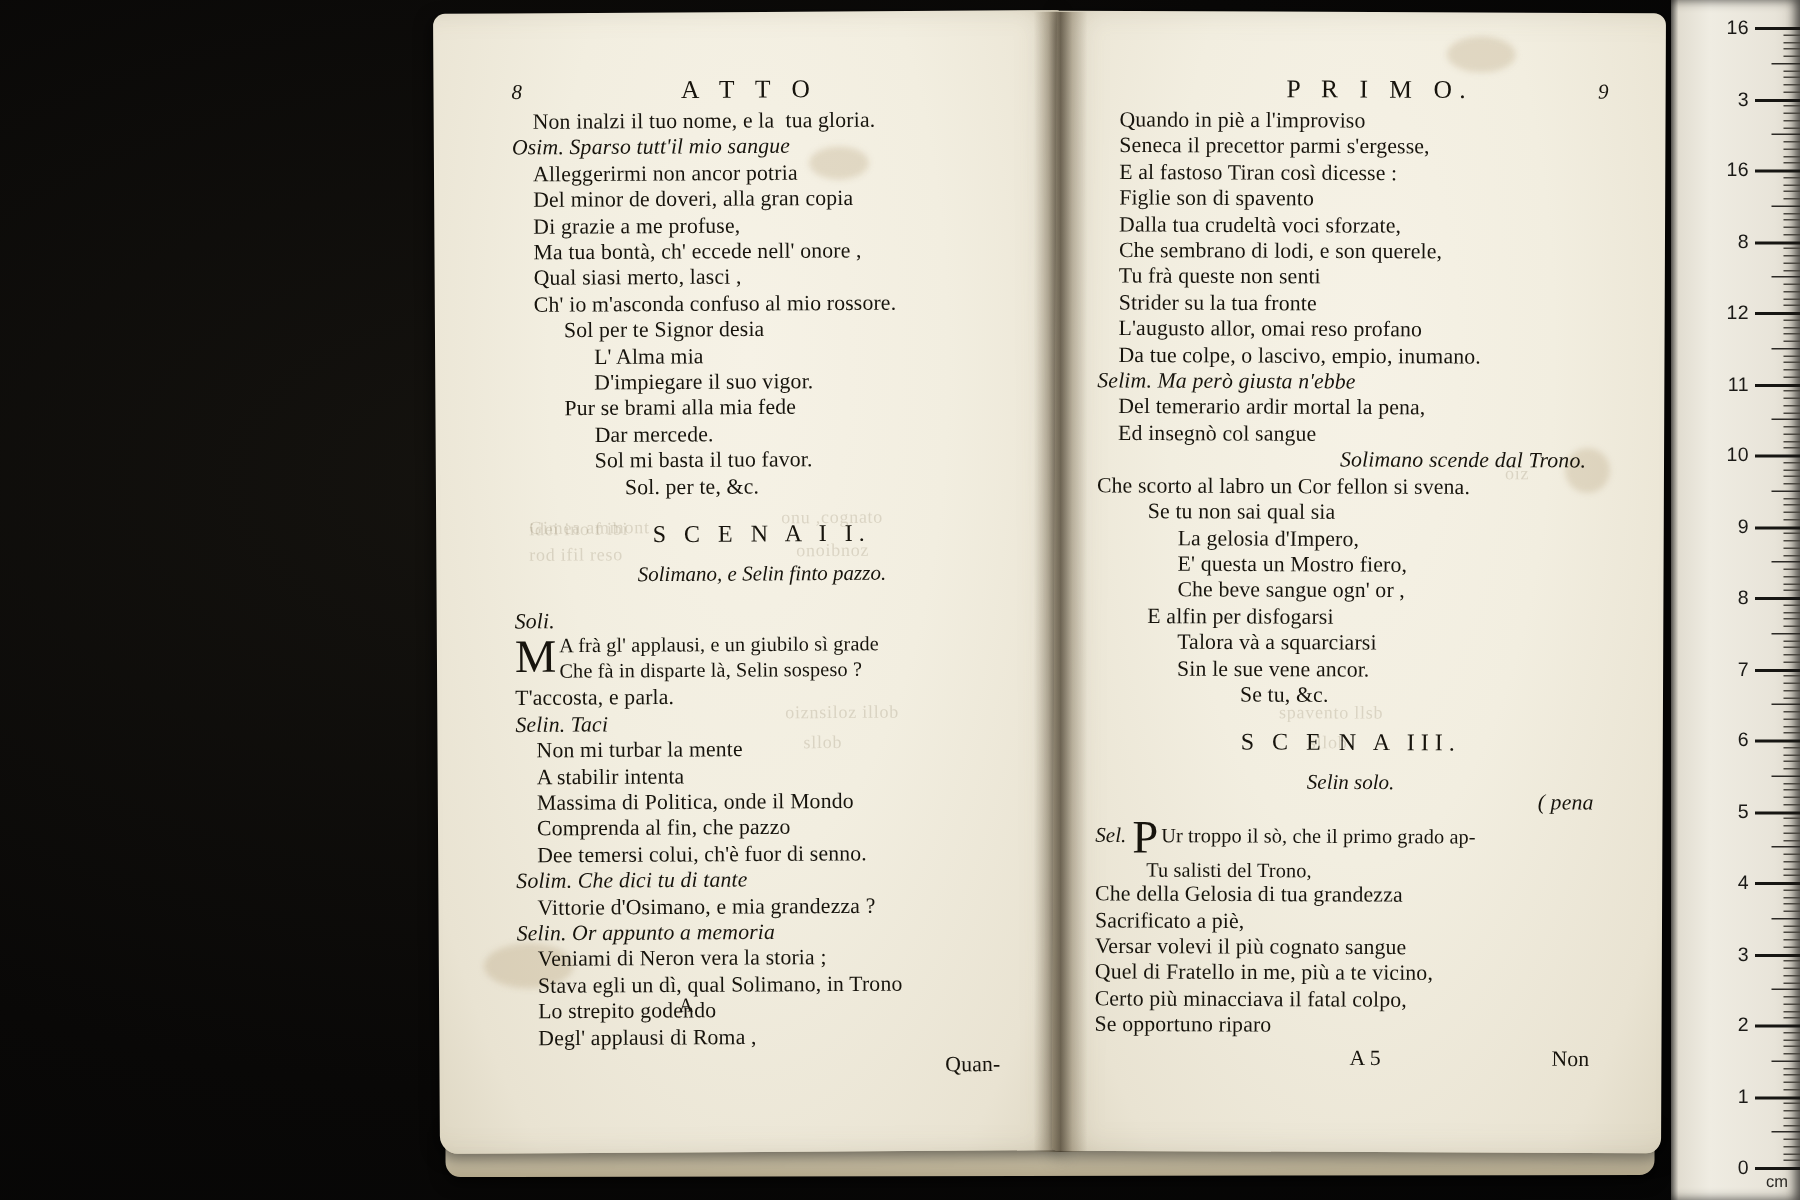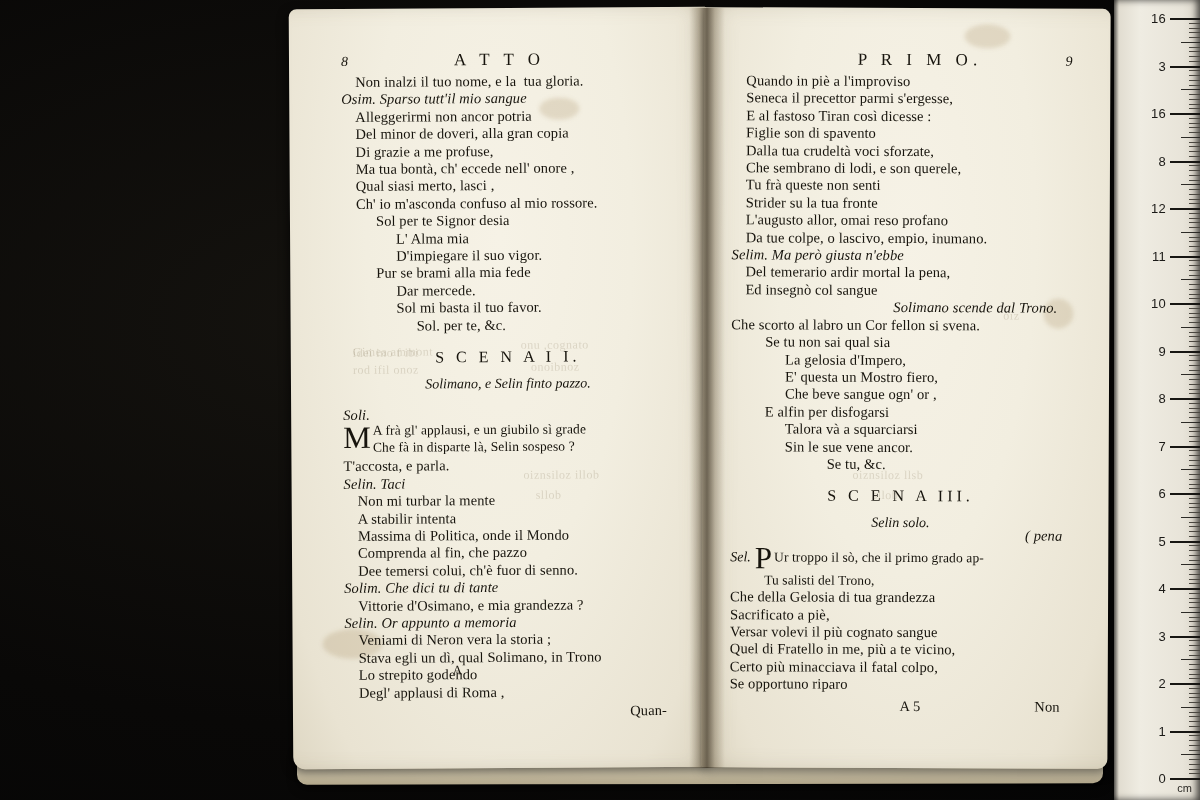--- a/index.html
+++ b/index.html
@@ -212,21 +212,21 @@
   <div class="backdrop"></div>
 
   <div class="book">
     <div class="bottom-edge"></div>
 
     <div class="page left">
       <div class="foxing" style="left:30px;top:620px;width:60px;height:30px;"></div>
       <div class="foxing" style="left:250px;top:90px;width:40px;height:22px;"></div>
       <div class="showthrough" style="left:62px;top:337px;">idei ino f ibi</div>
       <div class="showthrough" style="left:62px;top:336px;">Gimea ammont</div>
-      <div class="showthrough" style="left:62px;top:354px;">rod ifil onoz</div>
+      <div class="showthrough" style="left:62px;top:354px;">rod ifil reso</div>
       <div class="showthrough" style="left:230px;top:330px;">onu ,cognato</div>
       <div class="showthrough" style="left:240px;top:352px;">onoibnoz</div>
       <div class="showthrough" style="left:232px;top:460px;">oiznsiloz illob</div>
       <div class="showthrough" style="left:244px;top:480px;">sllob</div>
 
       <div class="textblock">
         <div class="head">
           <span class="folio">8</span>
           <span class="hd-title">A T T O</span>
           <span style="width:20px;"></span>
@@ -280,21 +280,21 @@
         </div>
 
         <div class="line rt" style="margin-top:2px;">Quan-</div>
         <div class="sig" style="left:108px; top:612px;">A</div>
       </div>
     </div>
 
     <div class="page right">
       <div class="foxing" style="left:260px;top:16px;width:46px;height:24px;"></div>
       <div class="foxing" style="left:340px;top:290px;width:30px;height:30px;"></div>
-      <div class="showthrough" style="left:150px;top:460px;">oiznsiloz llsb</div>
+      <div class="showthrough" style="left:150px;top:460px;">spavento llsb</div>
       <div class="showthrough" style="left:170px;top:480px;">sllob</div>
       <div class="showthrough" style="left:300px;top:300px;">oiz</div>
 
       <div class="textblock">
         <div class="head">
           <span style="width:20px;"></span>
           <span class="hd-title">P R I M O.</span>
           <span class="folio">9</span>
         </div>
 

